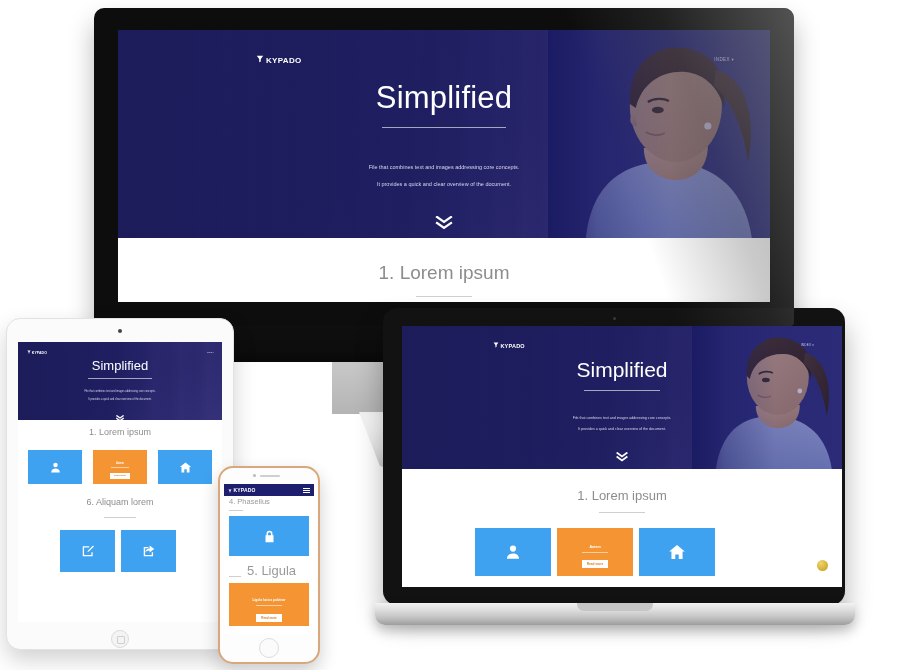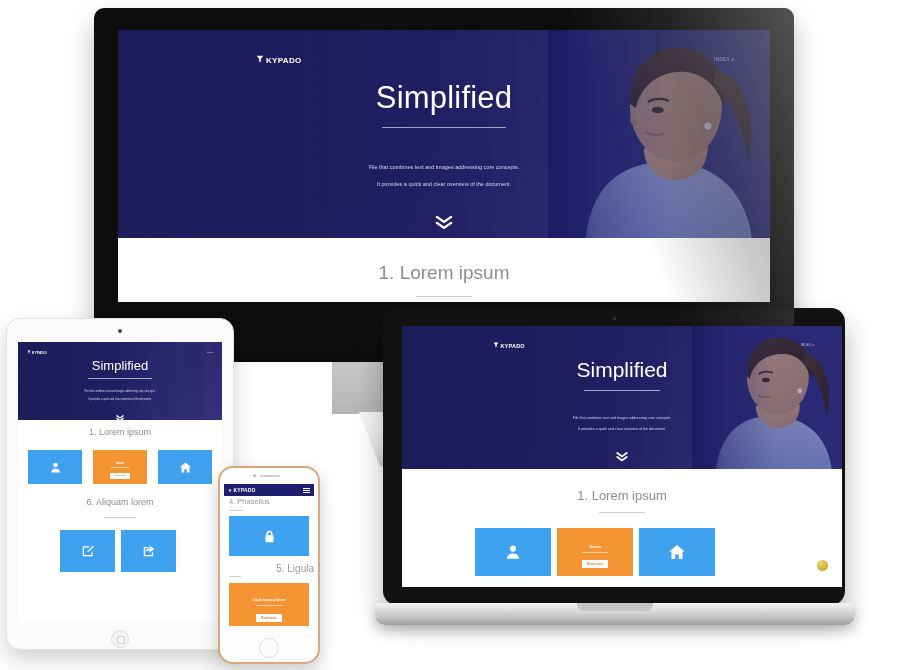--- a/index.html
+++ b/index.html
@@ -433,21 +433,21 @@
 
         <div class="section-title" style="top:13px; font-size:7.5px; text-align:left; padding-left:5px; color:#9a9a9a;">4. Phasellus</div>
         <div class="section-rule" style="left:5px; top:26px; width:14px; height:1px;"></div>
 
         <div class="card blue" style="left:5px; top:32px; width:80px; height:40px;">
           <svg class="ico" width="15" height="15" viewBox="0 0 24 24">
             <path d="M7.2 10V7.6a4.8 4.8 0 019.6 0V10h1.6v11H5.6V10zm2.4 0h4.8V7.6a2.4 2.4 0 00-4.8 0z" fill="#fff"></path>
           </svg>
         </div>
 
-        <div class="section-title" style="top:79px; font-size:10px; text-align:right; padding-left:5px; color:#9a9a9a;">5. Ligula</div>
+        <div class="section-title" style="top:79px; font-size:13px; text-align:center; padding-left:5px; color:#9a9a9a;">5. Ligula</div>
         <div class="section-rule" style="left:5px; top:92px; width:12px; height:1px;"></div>
 
         <div class="card orange" style="left:5px; top:99px; width:80px; height:43px;">
           <div class="ctitle" style="font-size:3.2px; margin-top:11px;">Ligula luctus pulvinar</div>
           <div class="cline" style="width:26px; height:1px; margin:3px 0 8px;"></div>
           <div class="btn-read" style="font-size:3px; padding:2px 5px;">Read more</div>
         </div>
 
       </div>
     </div>

